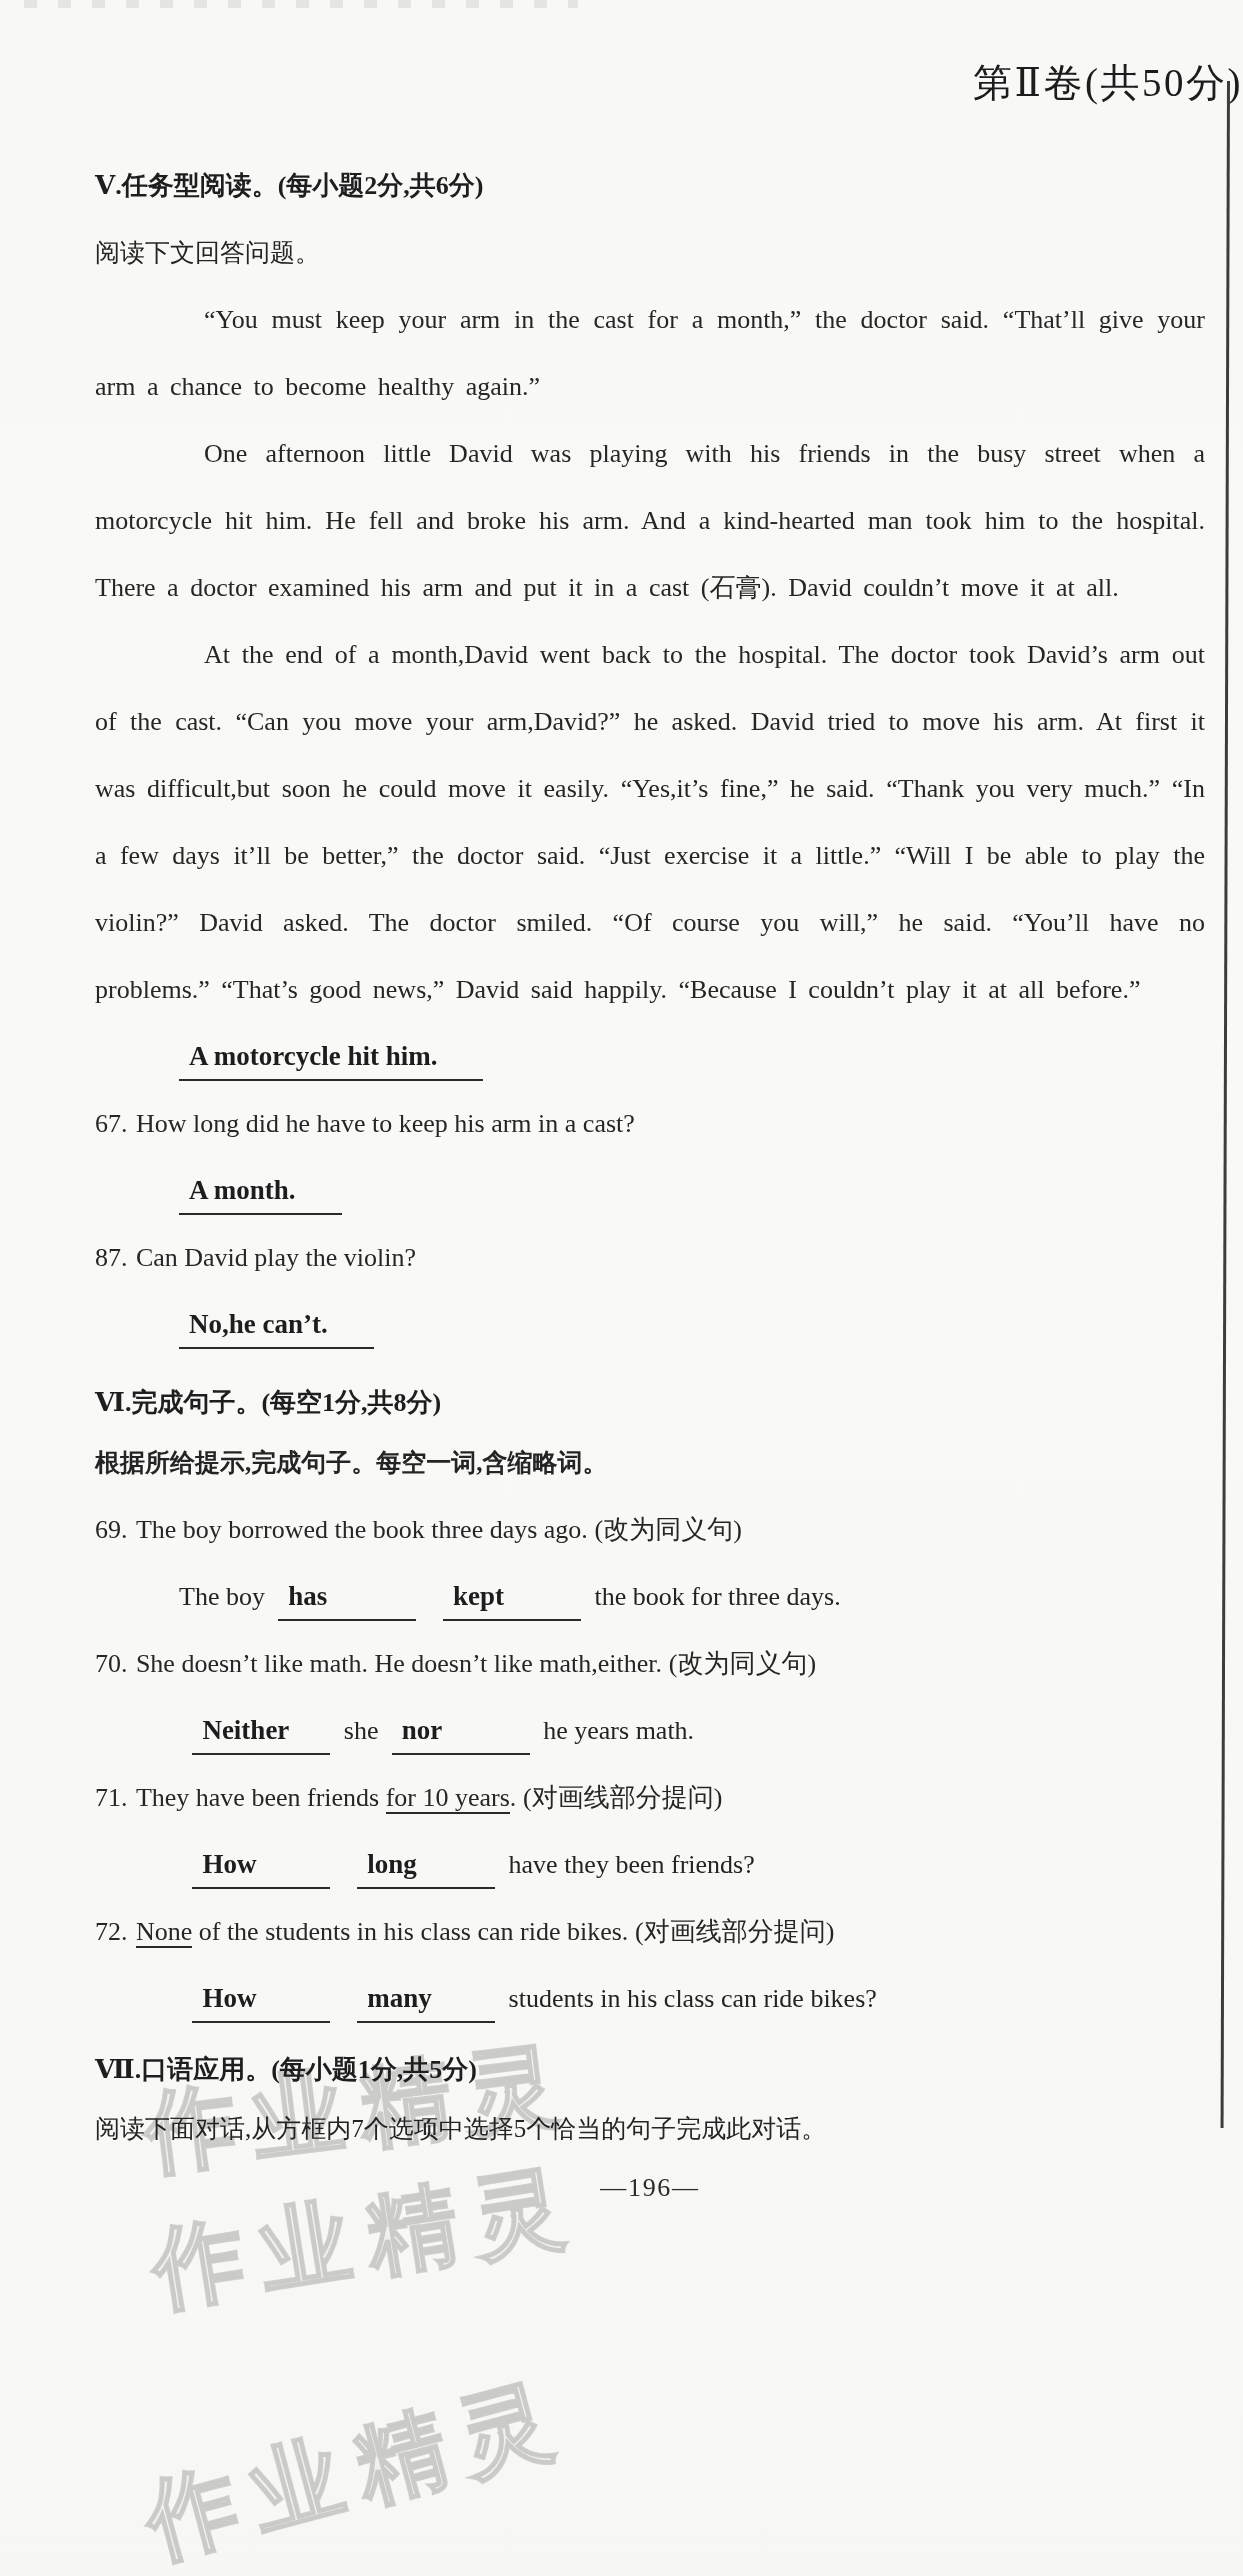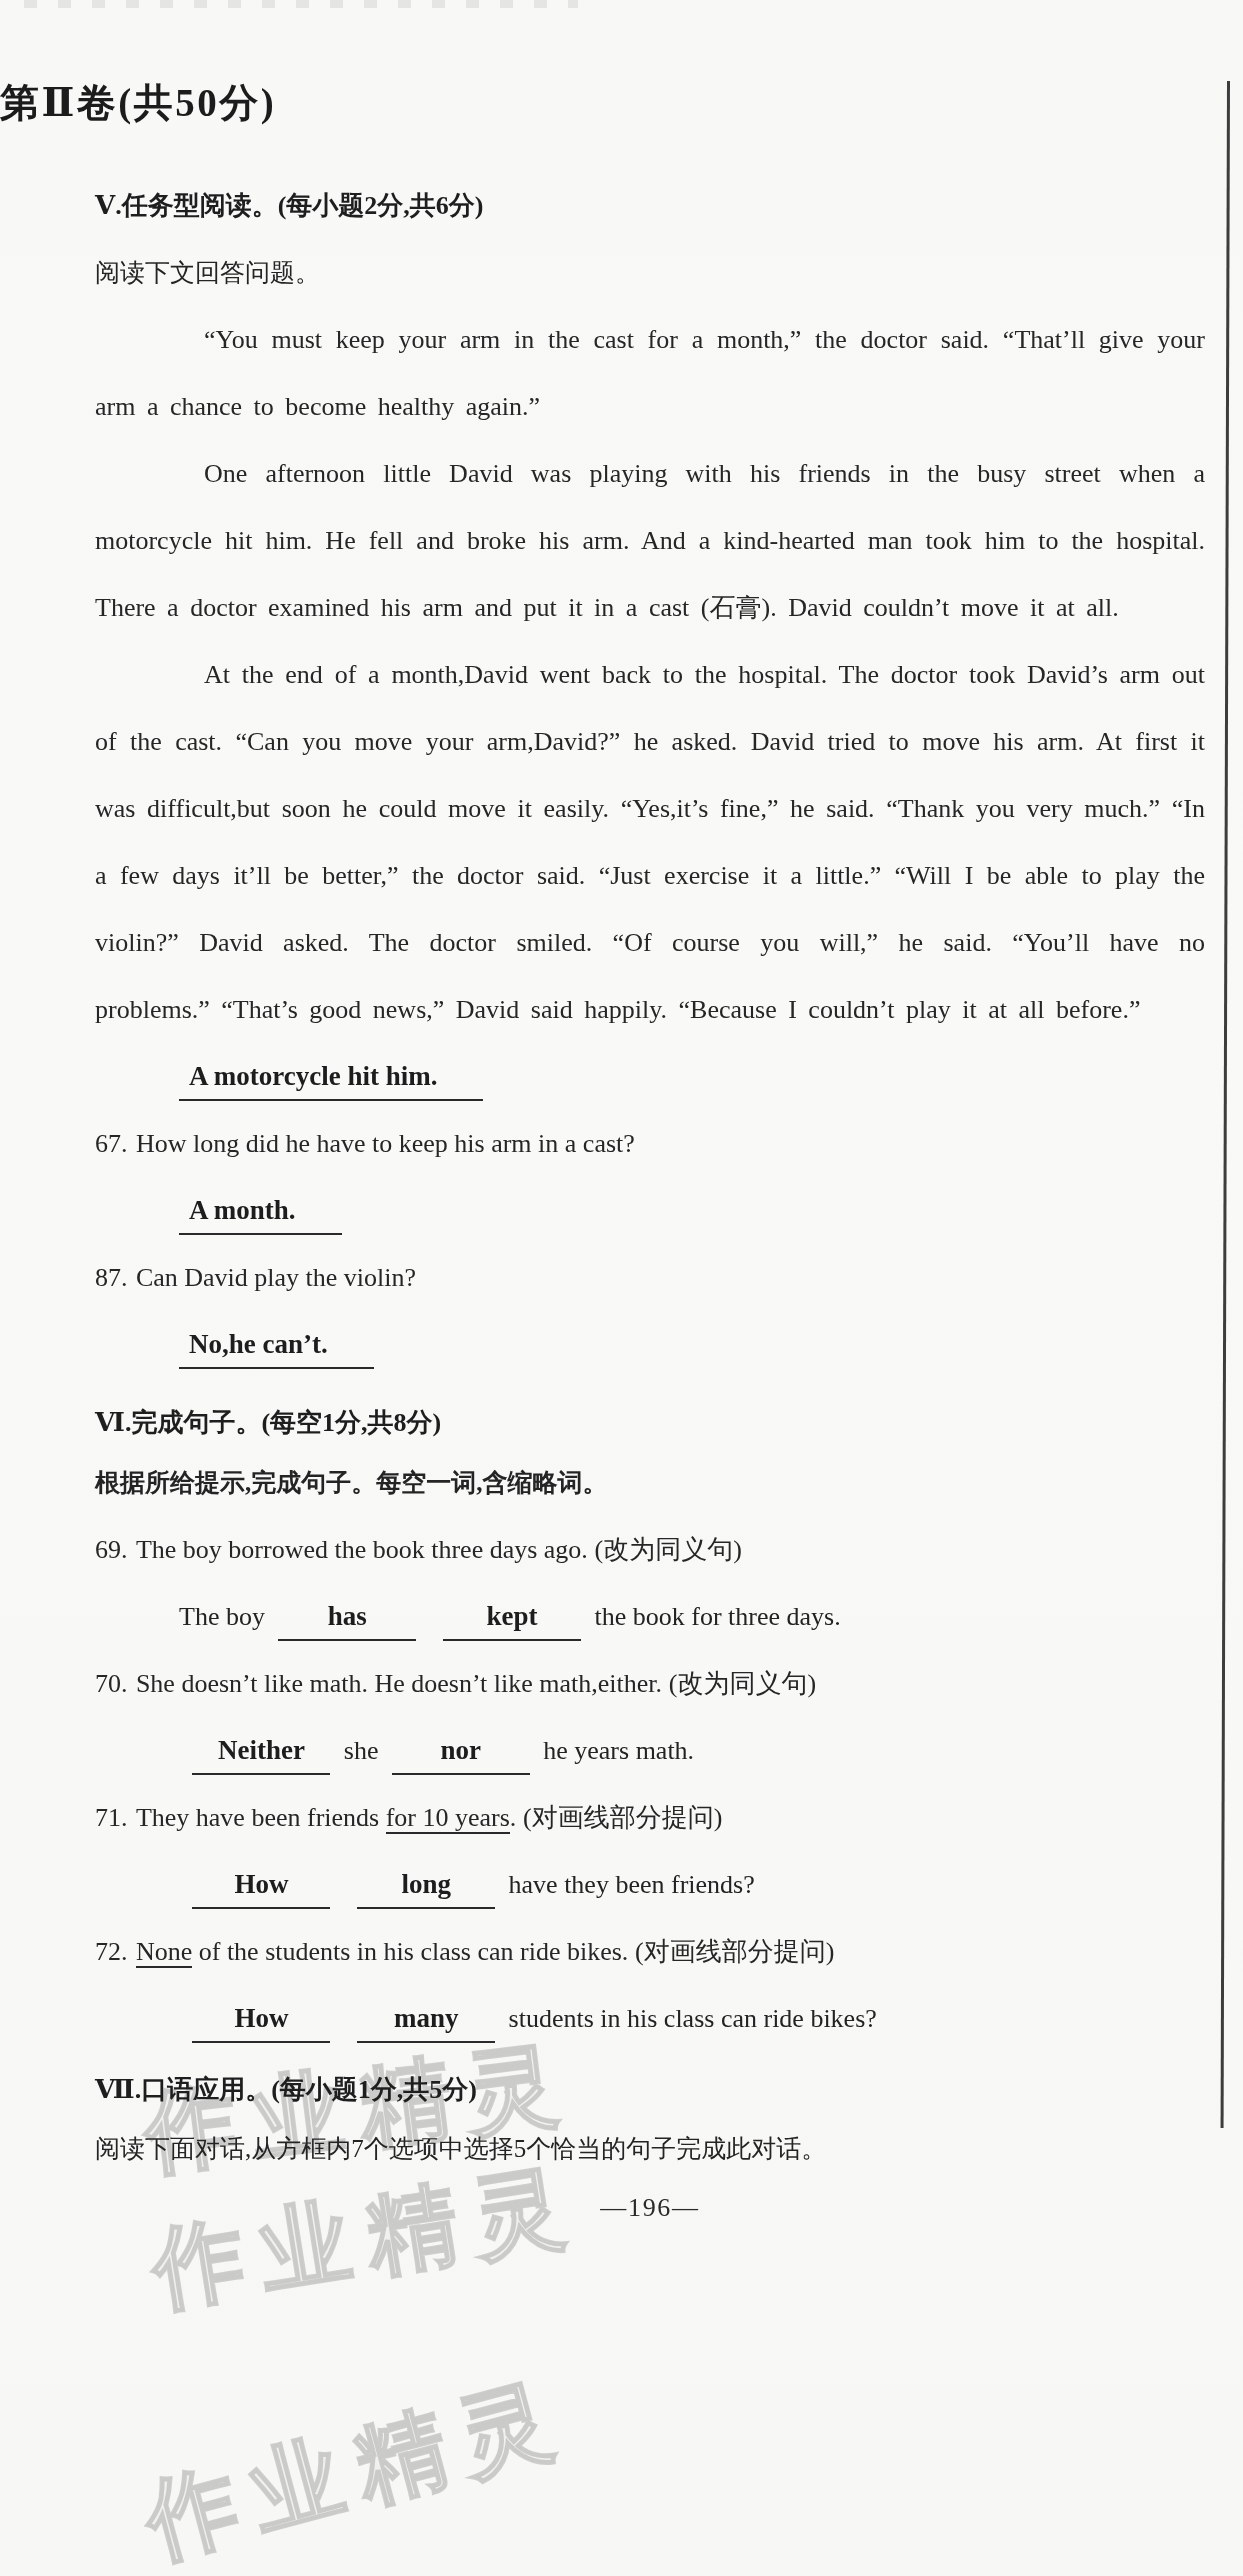--- a/index.html
+++ b/index.html
@@ -16,43 +16,43 @@
     position:absolute;top:0;left:23.5px;width:554px;height:7.6px;
     background:repeating-linear-gradient(90deg,rgba(110,110,110,.28) 0 13.4px,transparent 13.4px 34px);
     opacity:.5;
   }
   .right-rule{
     position:absolute;left:1227px;top:81px;width:2.5px;height:2047px;
     background:#3d3d3d;transform:rotate(.18deg);transform-origin:top center;
   }
   .content{padding:0 38px 0 95px;position:relative;}
   .title{
-    margin:0;padding-top:72px;text-align:left;
-    font-size:39px;font-weight:700;letter-spacing:2.5px;line-height:62px;color:#1c1c1c;
+    margin:0;padding-top:52px;text-align:right;
+    font-size:39px;font-weight:400;letter-spacing:2.5px;line-height:62px;color:#1c1c1c;
   }
   .sec-head{font-size:26px;font-weight:700;line-height:40px;margin-top:52px;color:#1e1e1e;}
   .sec-head.vi{margin-top:18.5px;line-height:52px;}
   .sec-head.vii{margin-top:8.4px;line-height:59px;}
   .instruction{font-size:25px;line-height:40px;margin-top:27px;color:#242424;}
   .instruction.vi{margin-top:0;line-height:67px;font-weight:bold;}
   .instruction.vii{margin-top:0;line-height:59px;}
   .passage{margin-top:13.4px;}
   .passage p{
     margin:0;font-size:26px;line-height:67px;
     text-align:justify;text-indent:109px;word-spacing:5px;color:#262626;
   }
   .q{font-size:26px;line-height:67px;color:#262626;}
   .q .qnum{margin-right:8.4px;}
   .ans-line{line-height:67px;padding-left:84px;font-size:26px;}
   .ansline{
     display:inline-block;font-weight:700;font-size:27px;line-height:34px;
     border-bottom:2.9px solid #2a2a2a;padding:0 46px 5.9px 10px;color:#1d1d1d;
   }
   .blank{
-    display:inline-block;min-width:118px;text-align:center;
+    display:inline-block;min-width:118px;
     border-bottom:2.9px solid #2a2a2a;font-weight:700;font-size:27px;line-height:34px;
     padding:0 10px 5.9px;margin:0 13.4px;color:#1d1d1d;vertical-align:baseline;font-family:Liberation Serif, serif;
   }
   .upart{border-bottom:2.1px solid #2a2a2a;padding-bottom:0;}
   .note{margin-left:6.7px;}
   .page-number{
     text-align:center;font-size:26px;letter-spacing:1.7px;line-height:50px;margin-top:5px;color:#2a2a2a;
   }
   .wm{
     position:absolute;font-family:"Liberation Sans","DejaVu Sans",sans-serif;

